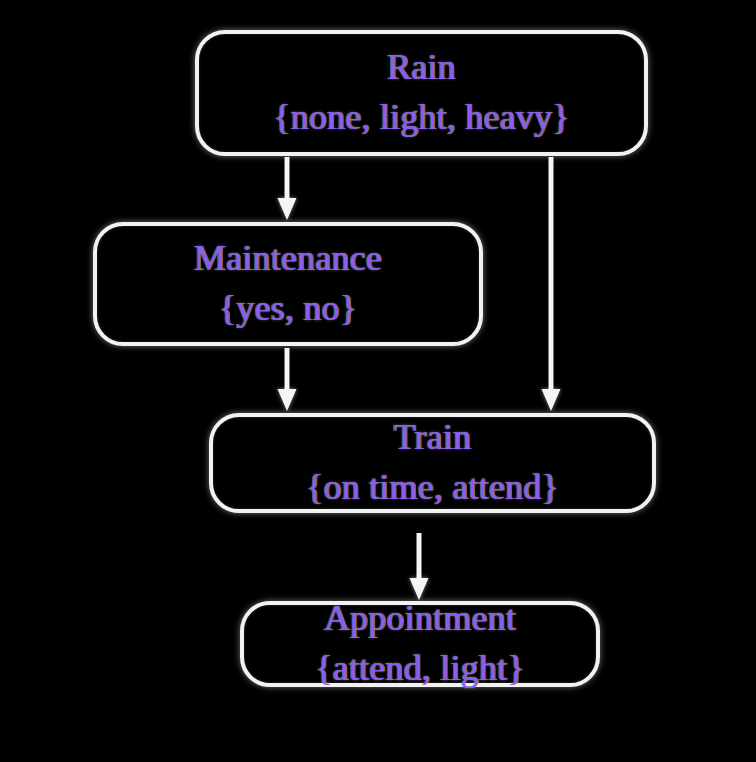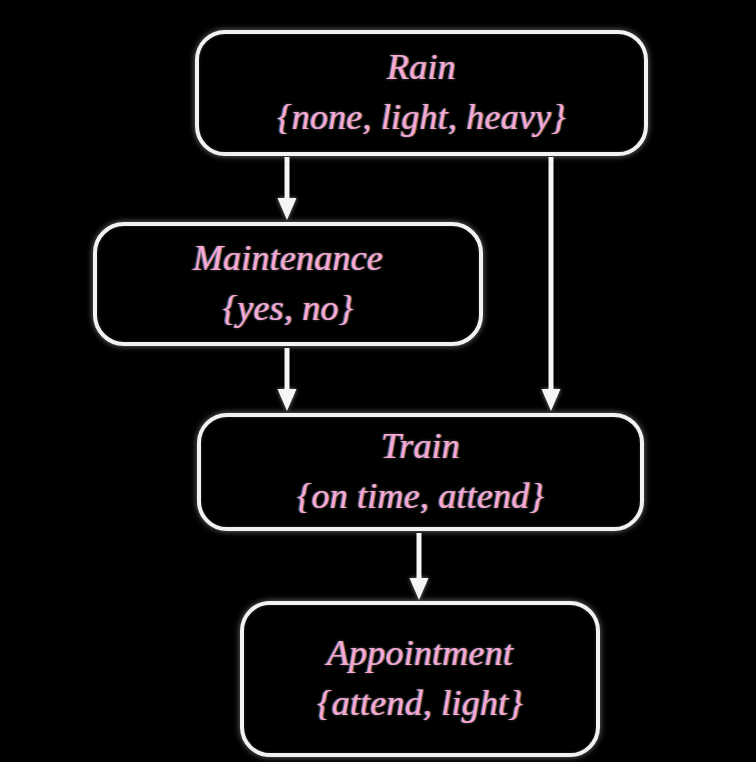--- a/index.html
+++ b/index.html
@@ -28,40 +28,39 @@
     border: 4px solid #f2f2f2;
     border-radius: 30px;
     display: flex;
     flex-direction: column;
     align-items: center;
     justify-content: center;
     box-shadow: 0 0 6px rgba(255,255,255,0.45),
                 inset 0 0 3px rgba(255,255,255,0.18);
   }
   .node-line {
-    font-style: italic;
     font-weight: 400;
-    color: #f9a8d4;
+    color: #8b5cf6;
     line-height: 1.10;
     white-space: nowrap;
     letter-spacing: 0.2px;
     text-shadow:
        -1.1px 0 0 rgba(90,150,255,0.60),
         1.1px 0 0 rgba(255,150,60,0.55),
         0 0 3px rgba(255,255,255,0.35);
     text-align: right;
   }
   .line-name   { font-size: 36px; }
   .line-states { font-size: 36px; margin-top: 10px; }
 
   
   #node-rain        { left:195px; top:30px;  width:453px; height:126px; }
-  #node-maintenance { left:93px;  top:222px; width:390px; height:124px;border-radius:31px; }
-  #node-train       { left:197px; top:413px; width:447px; height:118px; }
-  #node-appointment { left:240px; top:601px; width:360px; height:156px; }
+  #node-maintenance { left:93px;  top:222px; width:390px; height:124px; }
+  #node-train       { left:209px; top:413px; width:447px; height:100px; }
+  #node-appointment { left:240px; top:601px; width:360px; height:86px; }
 
   
   .edge {
     position: absolute;
     overflow: visible;
   }
   .edge svg { display: block; overflow: visible; }
   .edge path, .edge polygon {
     fill: #f5f5f5;
     stroke: none;

